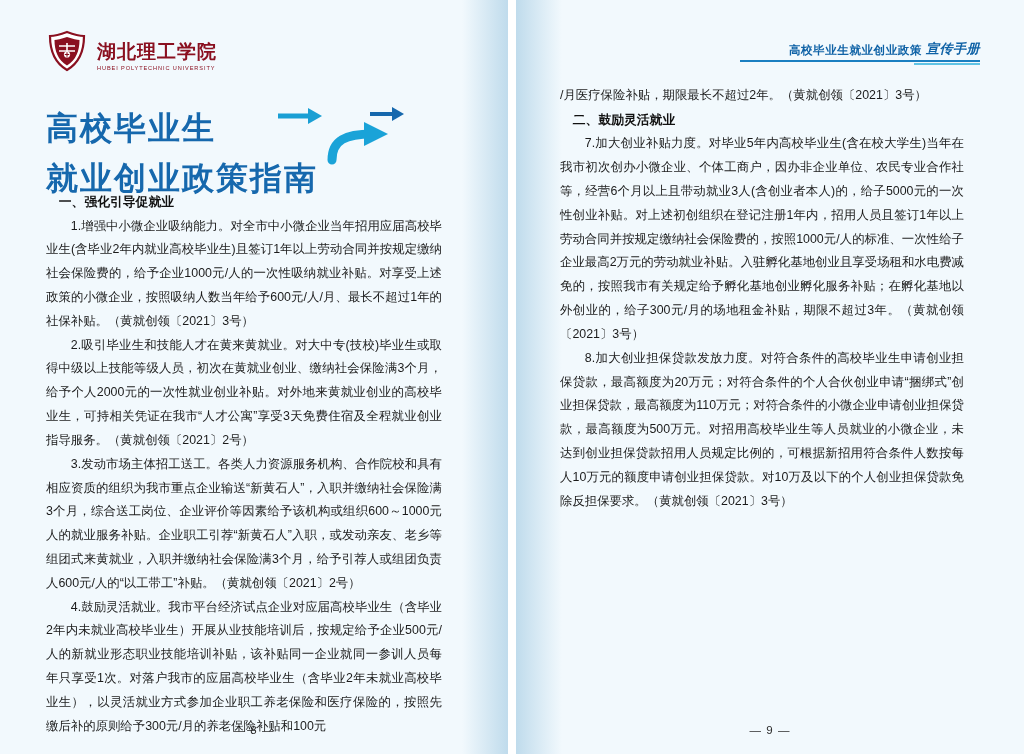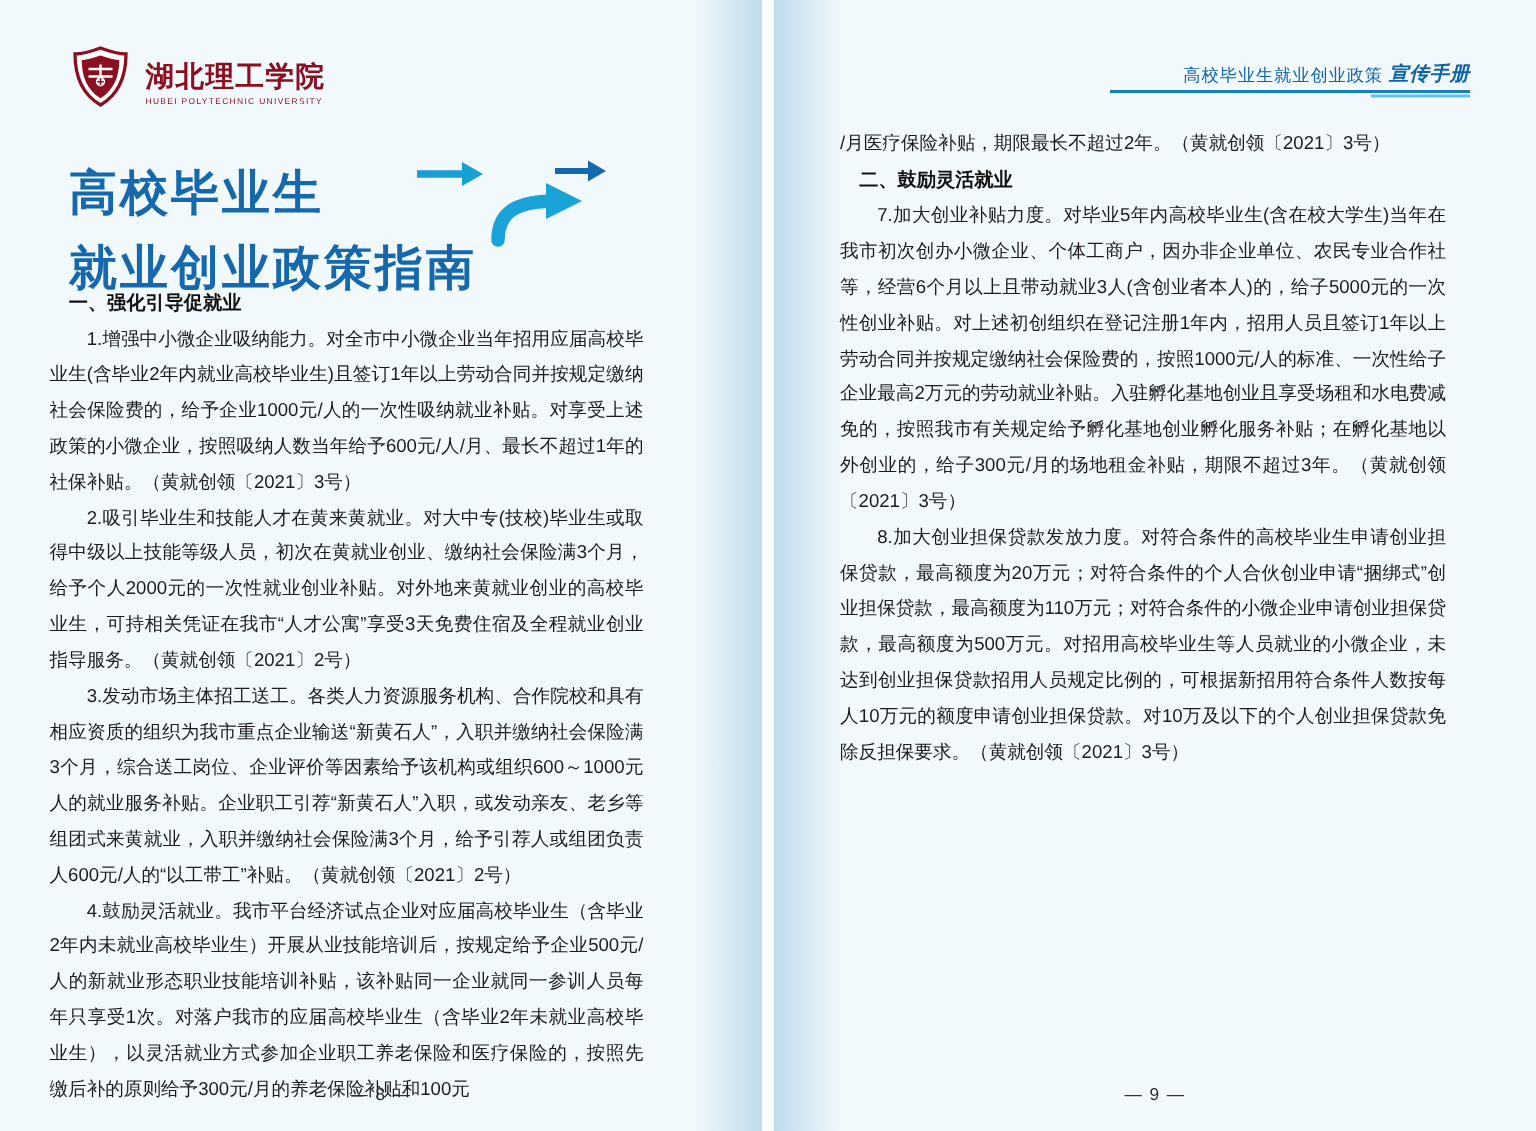--- a/index.html
+++ b/index.html
@@ -70,21 +70,21 @@
     white-space: nowrap;
   }
 
   
   .rp-header {
     position: absolute;
     right: 44px; top: 40px;
     display: flex; align-items: flex-end; gap: 4px;
   }
   .rp-header .h-main {
-    font-size: 11.5px; color: #0f62a6; font-weight: 400; letter-spacing: 0.6px; margin-left: 18px;
+    font-size: 11.5px; color: #0f62a6; font-weight: 700; letter-spacing: 0.6px; margin-left: 18px;
   }
   .rp-header .h-sub {
     font-family: "Liberation Serif", serif;
     font-size: 13px; color: #0f62a6; font-weight: 700;
     font-style: italic; letter-spacing: 0.5px;
   }
   .rp-rule {
     position: absolute;
     right: 44px; top: 60px;
     width: 240px; height: 2px;
@@ -112,21 +112,21 @@
 
   
   .col {
     position: absolute;
     color: #1b1b1b;
     font-size: 12.4px;
     line-height: 1.92;
     text-align: justify;
     text-justify: inter-ideograph;
   }
-  .col-left  { left: 33px; top: 190px; width: 396px; }
+  .col-left  { left: 46px; top: 190px; width: 396px; }
   .col-right { left: 44px; top: 84px; width: 404px; }
   .col p { margin: 0; }
   .col p.indent { text-indent: 2em; }
   .section-h {
     margin: 6px 0 2px 0;
     font-weight: 700;
     font-size: 12.8px;
     text-indent: 1em;
     color: #111;
   }

